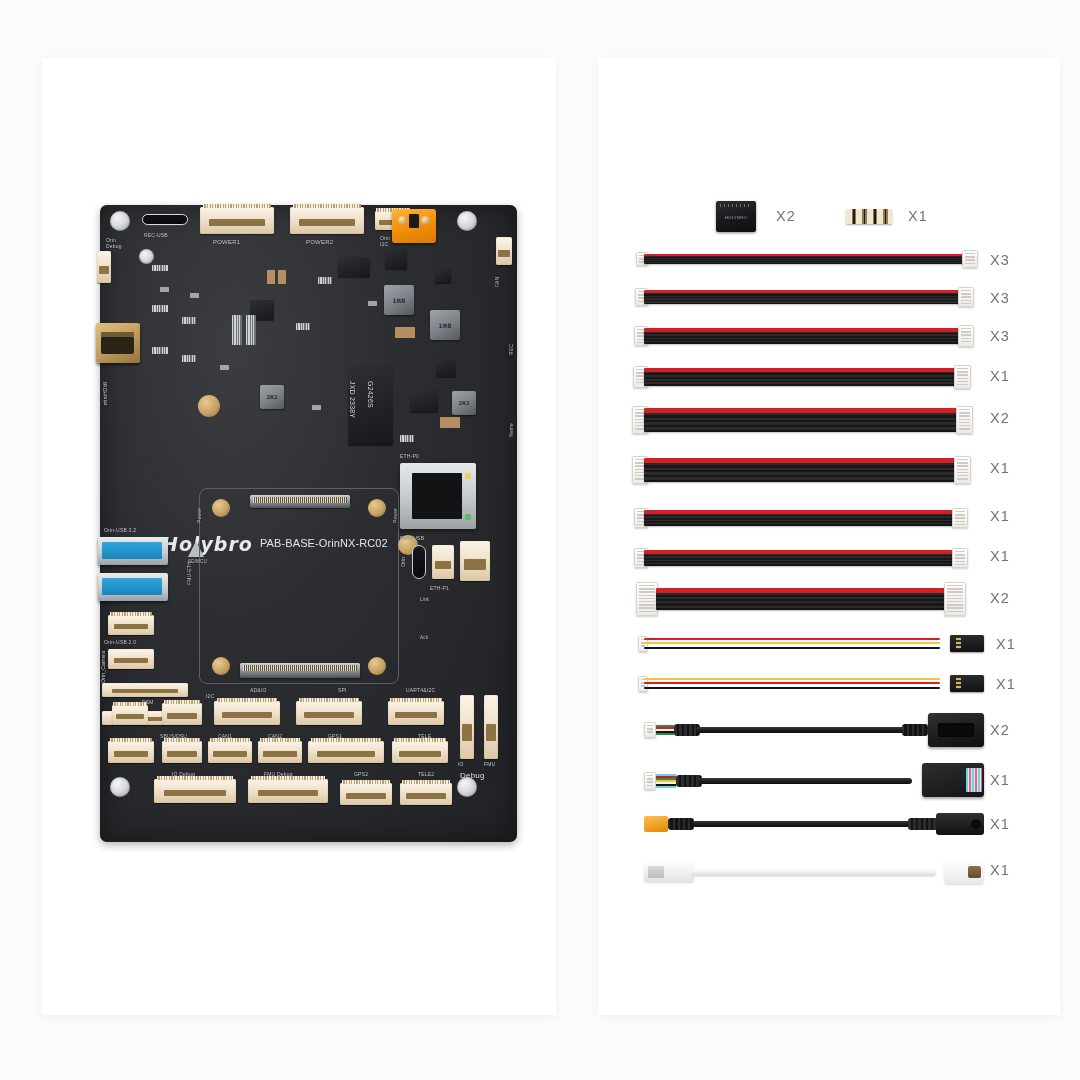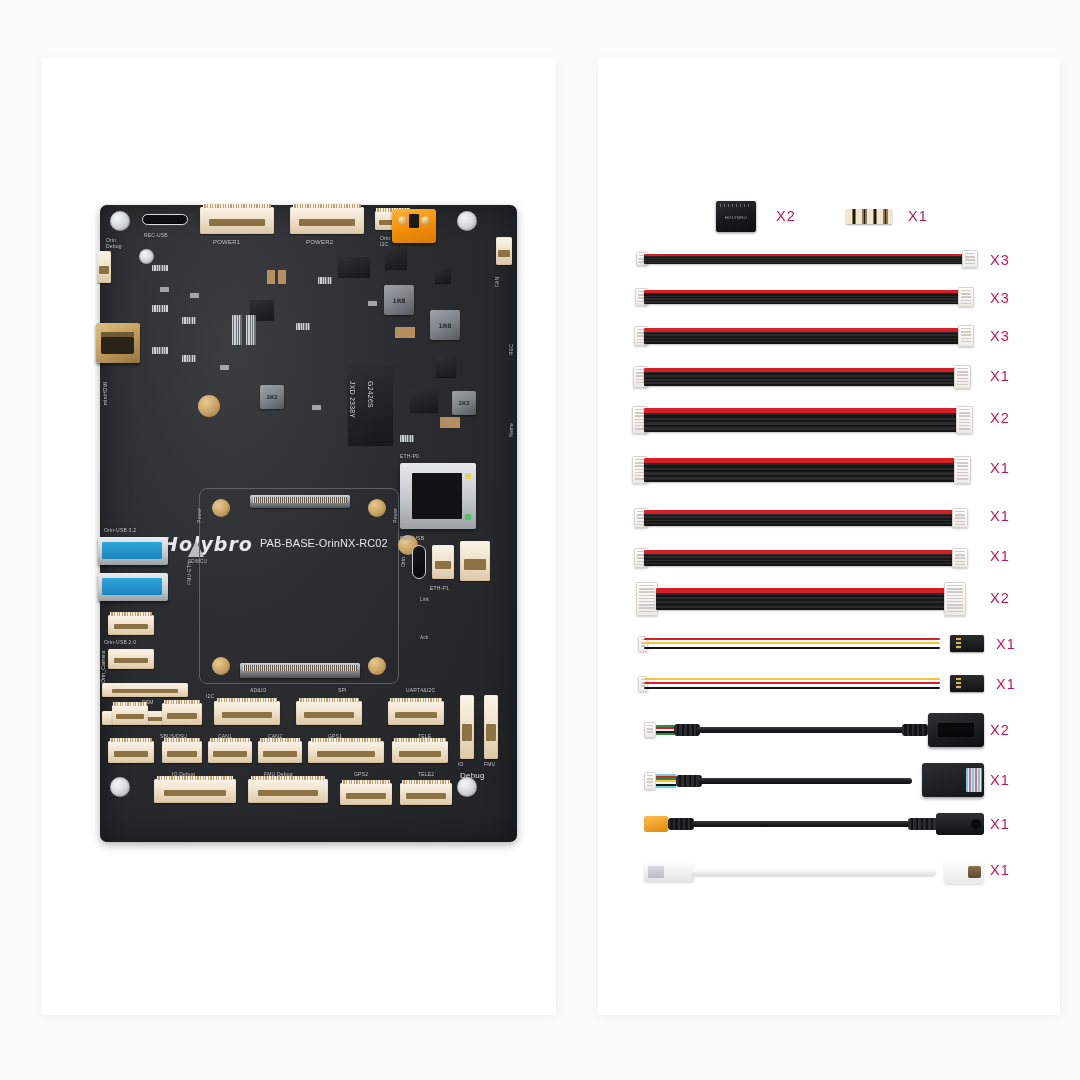--- a/index.html
+++ b/index.html
@@ -113,21 +113,21 @@
           border:1px solid #5c6166;border-radius:8px;}
   .bt-conn{position:absolute;height:13px;border-radius:1.5px;
           background:linear-gradient(180deg,#cdd2d7 0%,#888e94 55%,#4d5257 100%);
           box-shadow:0 1px 2px rgba(0,0,0,.5);}
   .bt-conn::after{content:"";position:absolute;left:3px;right:3px;top:2px;height:6px;
           background:repeating-linear-gradient(90deg,#e8dcbe 0 1px,#595042 1px 2px);}
   .arrow{position:absolute;width:0;height:0;border-left:8px solid transparent;
           border-right:8px solid transparent;border-bottom:16px solid #b9bec3;}
 
   
-  .qty { position:absolute; font-size:14.5px; color:#be185d; letter-spacing:1px;
+  .qty { position:absolute; font-size:14.5px; color:#737373; letter-spacing:1px;
          font-family:"Liberation Sans",sans-serif; }
 
   .mod-blk { position:absolute; width:40px; height:31px; border-radius:2px;
          background:linear-gradient(165deg,#2b2d30 0%,#17181a 55%,#0d0e0f 100%);
          box-shadow:0 1px 3px rgba(0,0,0,.45); }
   .mod-blk .dots{position:absolute;left:4px;right:4px;top:3px;height:3px;
          background:repeating-linear-gradient(90deg,#6b6f74 0 1px,transparent 1px 4px);}
   .mod-blk .logo{position:absolute;left:0;right:0;top:14px;text-align:center;
          color:#a9adb2;font-size:4px;letter-spacing:.4px;}
   .hdr-strip{position:absolute;width:46px;height:15px;border-radius:1px;

